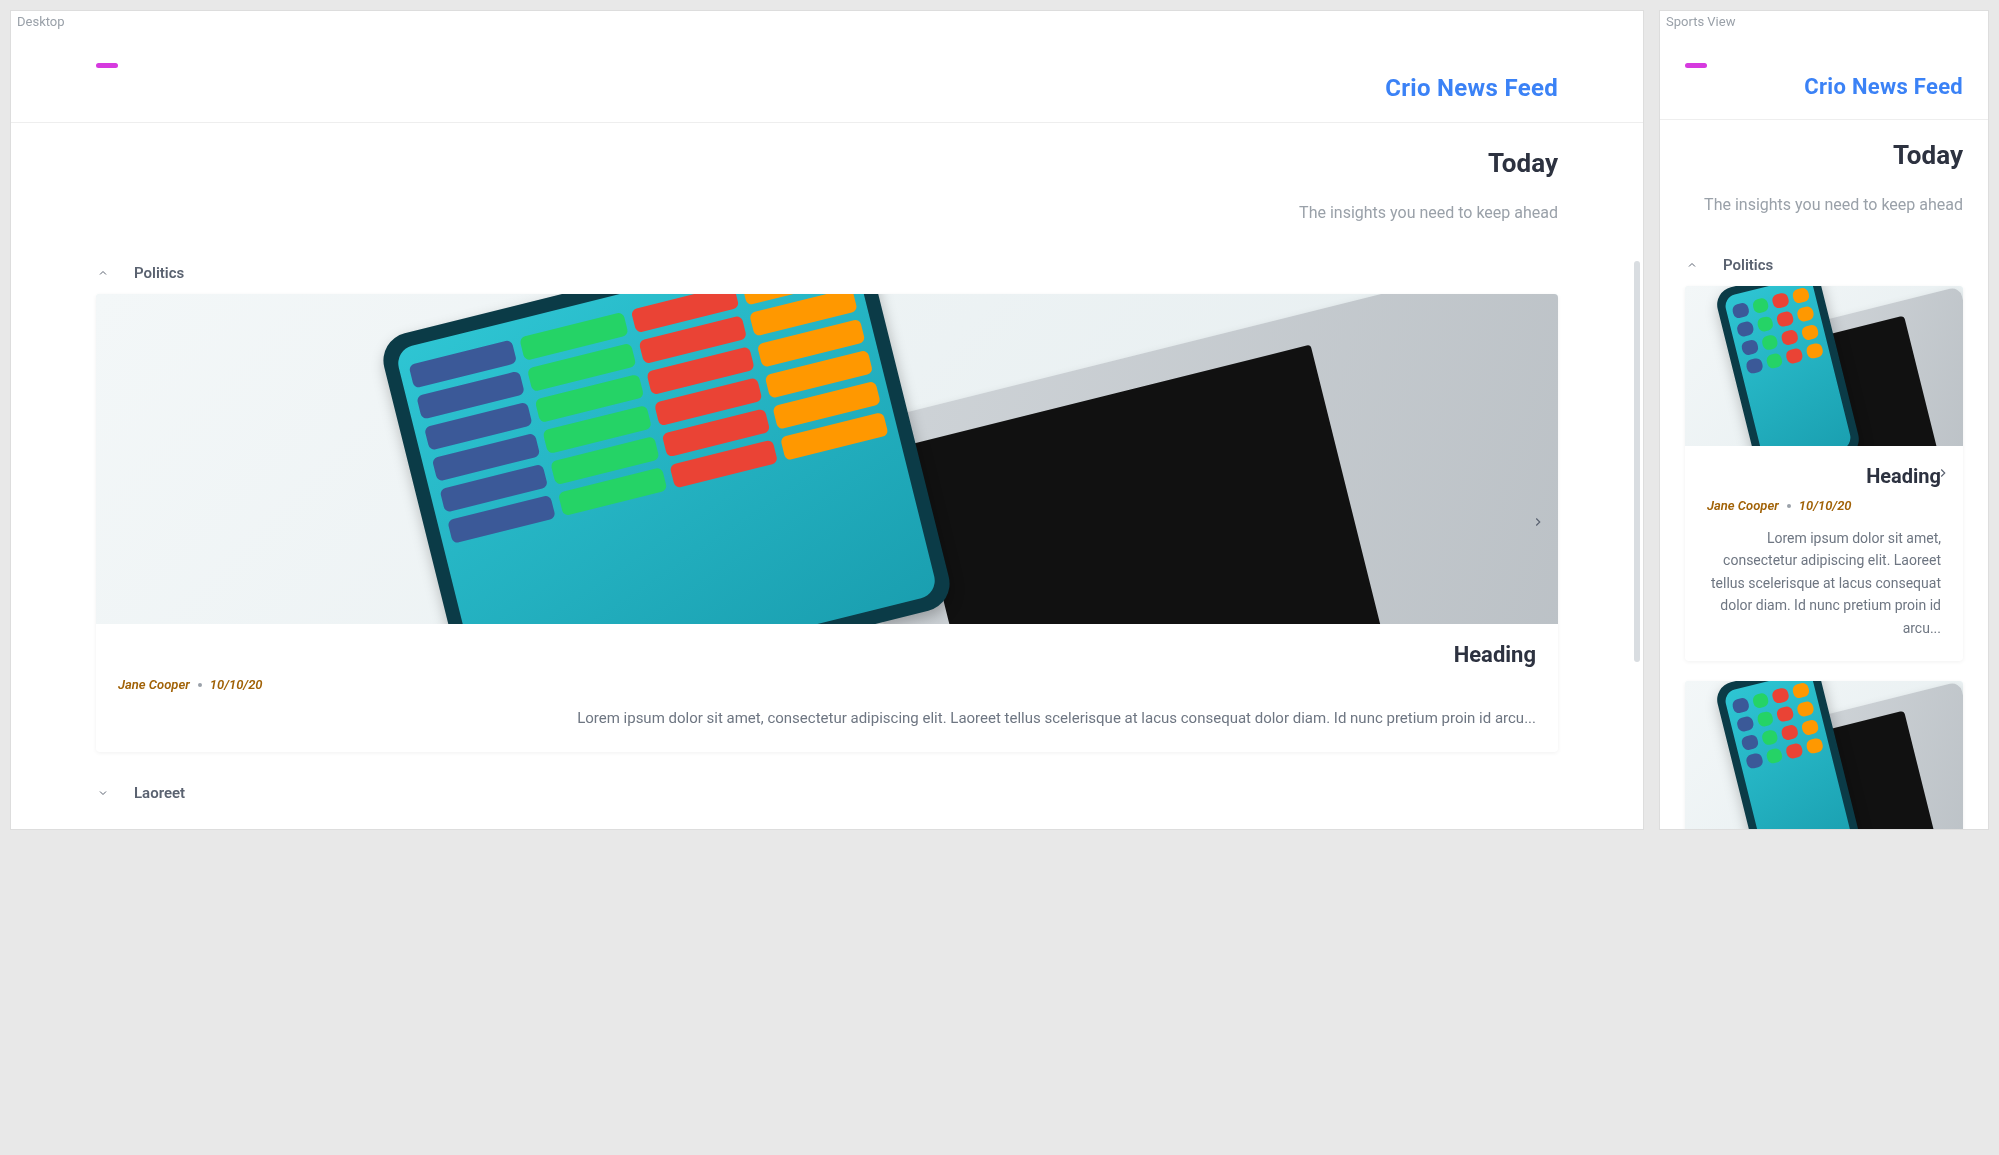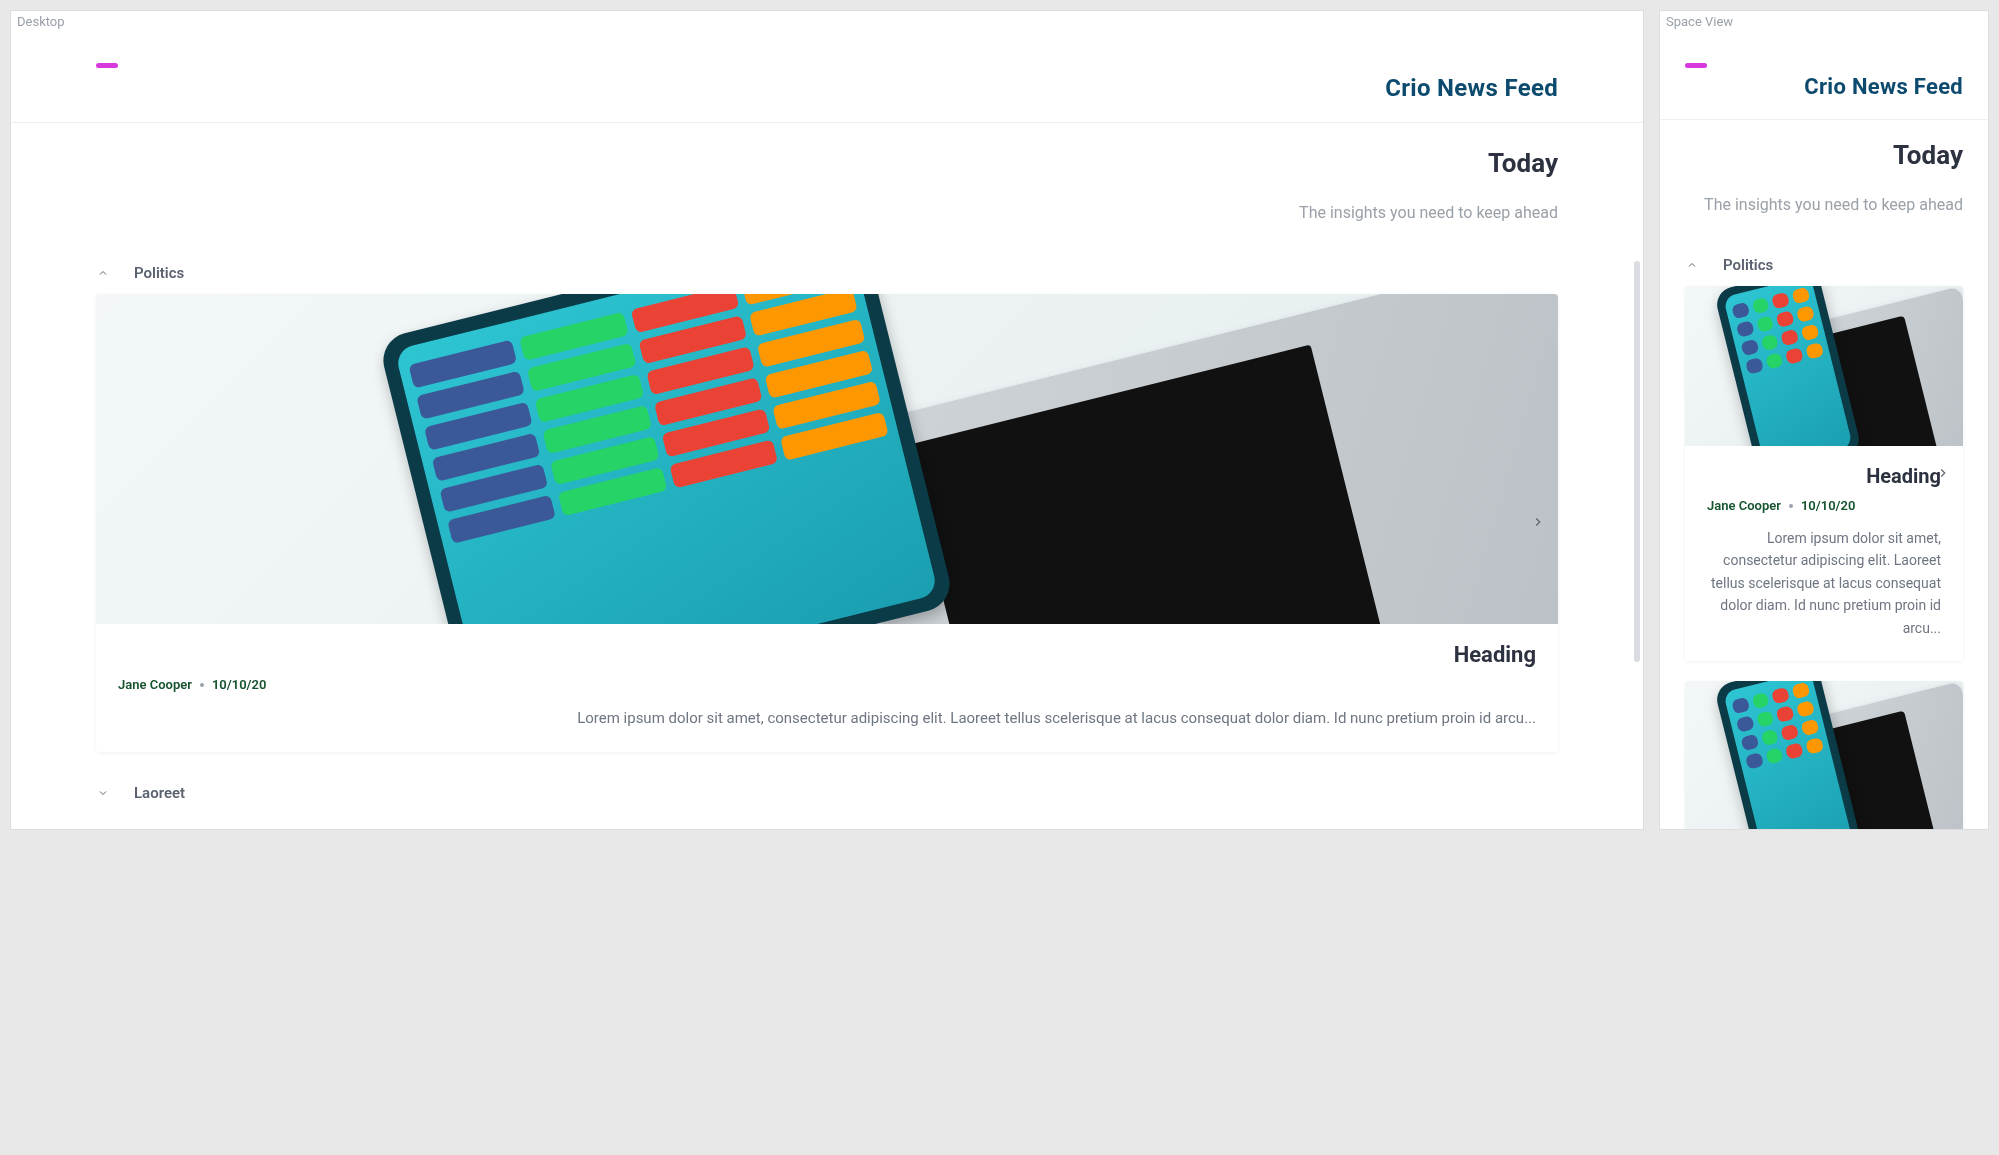--- a/index.html
+++ b/index.html
@@ -31,21 +31,21 @@
 .app-frame { padding-top: 22px; height: 100%; overflow: hidden; }
 
 .header {
   padding: 30px 85px 20px 85px;
   border-bottom: 1px solid #eee;
 }
 .mobile-viewport .header { padding: 30px 25px 20px 25px; }
 .brand-accent {
   width: 22px; height: 5px; background: #d63adf; border-radius: 3px; margin-bottom: 6px;
 }
-.brand-title { font-size: 24px; font-weight: 700; color: #0c4a6e; letter-spacing: .3px; }
+.brand-title { font-size: 24px; font-weight: 700; color: #3b82f6; letter-spacing: .3px; }
 .mobile-viewport .brand-title { font-size: 22px; }
 
 .content { padding: 25px 85px; }
 .mobile-viewport .content { padding: 20px 25px; }
 
 .section-title { font-size: 26px; font-weight: 700; color: #2d3240; margin-bottom: 25px; }
 .section-subtitle { font-size: 16px; color: #9aa1a9; margin-bottom: 30px; }
 
 .accordion-row {
   display: flex; align-items: center; gap: 24px;
@@ -117,21 +117,21 @@
   position:absolute; right:6px; top:50%; transform:translateY(-50%);
   width:28px; height:28px; display:flex; align-items:center; justify-content:center;
   cursor:pointer;
 }
 .mobile-viewport .card-next{ top:calc(160px + 28px);} 
 .card-next svg{ width:14px; height:14px; stroke:#5a6270; stroke-width:2; fill:none; }
 
 .card-body{ padding:18px 22px 22px 22px; }
 .card-title{ font-size:22px; font-weight:700; color:#2d3240; margin-bottom:10px;}
 .mobile-viewport .card-title{ font-size:20px;}
-.meta{ font-size:13px; color:#14532d; font-weight:600; margin-bottom:14px; display:flex; align-items:center; gap:8px;}
+.meta{ font-size:13px; color:#a16207; font-weight:600; margin-bottom:14px; display:flex; align-items:center; gap:8px;font-style:italic;}
 .meta .dot{ width:4px;height:4px;background:#9aa1a9;border-radius:50%; display:inline-block;}
 .excerpt{ font-size:15px; color:#6e7682; line-height:1.6;}
 .mobile-viewport .excerpt{ font-size:14px;}
 
 .scrollbar{
   position:absolute; right:3px; top:130px; bottom:20px; width:6px;
 }
 .scrollbar .thumb{
   position:absolute; left:0; right:0; top:18%; height:60%;
   background:#d9dde1; border-radius:3px;
@@ -228,21 +228,21 @@
 
     </div>
   </div>
 
   <div class="scrollbar">
     <div class="thumb"></div>
   </div>
 </div>
 
 <div class="viewport mobile-viewport">
-  <div class="viewport-label">Space View</div>
+  <div class="viewport-label">Sports View</div>
 
   <div class="app-frame">
 
     <div class="header">
       <div class="brand-accent"></div>
       <div class="brand-title">Crio News Feed</div>
     </div>
 
     <div class="content">
 

